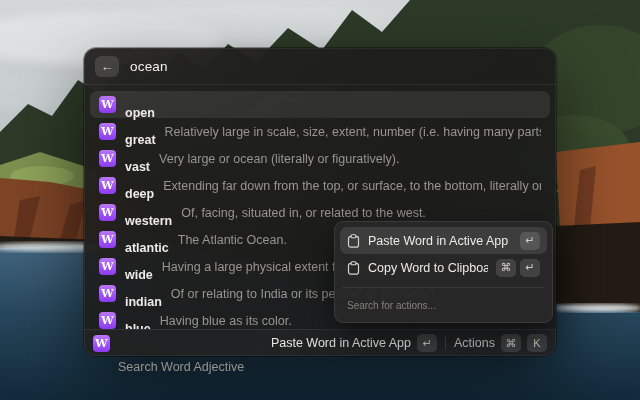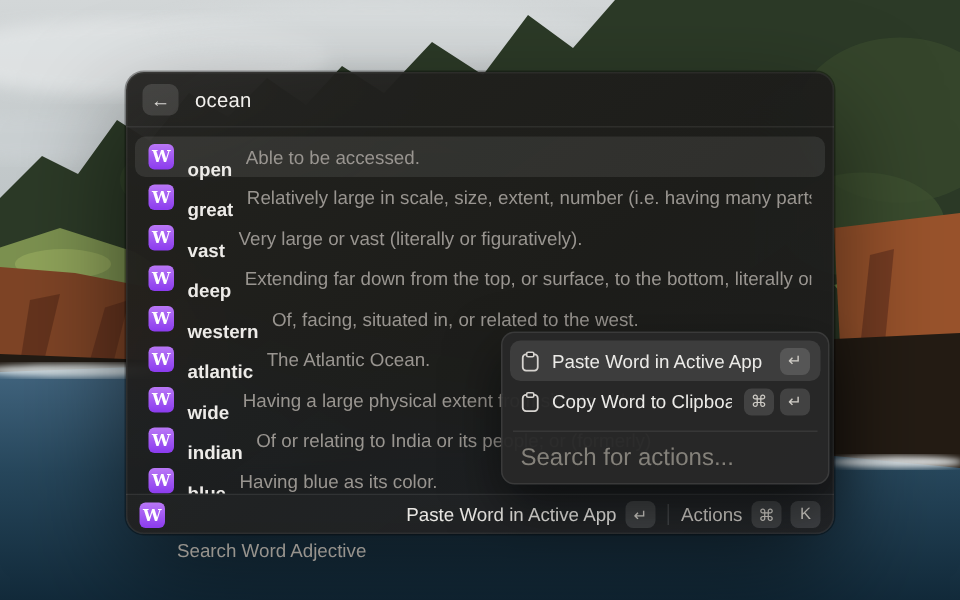--- a/index.html
+++ b/index.html
@@ -67,21 +67,21 @@
            border-radius:9px; box-shadow:0 14px 36px rgba(0,0,0,.55);
            padding:5px; z-index:5; }
   .panel-item { height:27px; display:flex; align-items:center; gap:8px; padding:0 7px;
                 border-radius:7px; color:#ecebe8; font-size:12.5px; cursor:pointer; }
   .panel-item.selected { background:rgba(255,255,255,.10); }
   .panel-item .p-label { flex:1 1 auto; white-space:nowrap; overflow:hidden; font-weight:500; }
   .panel-item .keys { display:flex; gap:4px; }
   .clip-icon { flex:0 0 auto; display:flex; }
   .panel-divider { height:1px; background:rgba(255,255,255,.08); margin:6px 2px; }
   .panel-search { height:23px; display:flex; align-items:center; padding:0 7px;
-                  color:#84817a; font-size:16px;text-align:right; }
+                  color:#84817a; font-size:10px;text-align:right; }
 </style>
 </head>
 <body>
 
 <div class="stage">
 
   <div class="wallpaper">
     <svg viewBox="0 0 640 400" preserveAspectRatio="none">
       <defs>
         <linearGradient id="sky" x1="0" y1="0" x2="0" y2="1">
@@ -138,33 +138,32 @@
       <button class="back-btn">
         <span>←</span>
       </button>
       <div class="query">ocean</div>
     </div>
 
     <div class="list" id="results-list">
   <div class="row selected">
     <span class="w-icon">W</span>
     <span class="word">open</span>
-    <span class="desc">Able to be accessed.</span>
   </div>
 
   <div class="row">
     <span class="w-icon">W</span>
     <span class="word">great</span>
     <span class="desc">Relatively large in scale, size, extent, number (i.e. having many parts or members) or duration (i.e. r…</span>
   </div>
 
   <div class="row">
     <span class="w-icon">W</span>
     <span class="word">vast</span>
-    <span class="desc">Very large or vast (literally or figuratively).</span>
+    <span class="desc">Very large or ocean (literally or figuratively).</span>
   </div>
 
   <div class="row">
     <span class="w-icon">W</span>
     <span class="word">deep</span>
     <span class="desc">Extending far down from the top, or surface, to the bottom, literally or figuratively.</span>
   </div>
 
   <div class="row">
     <span class="w-icon">W</span>

